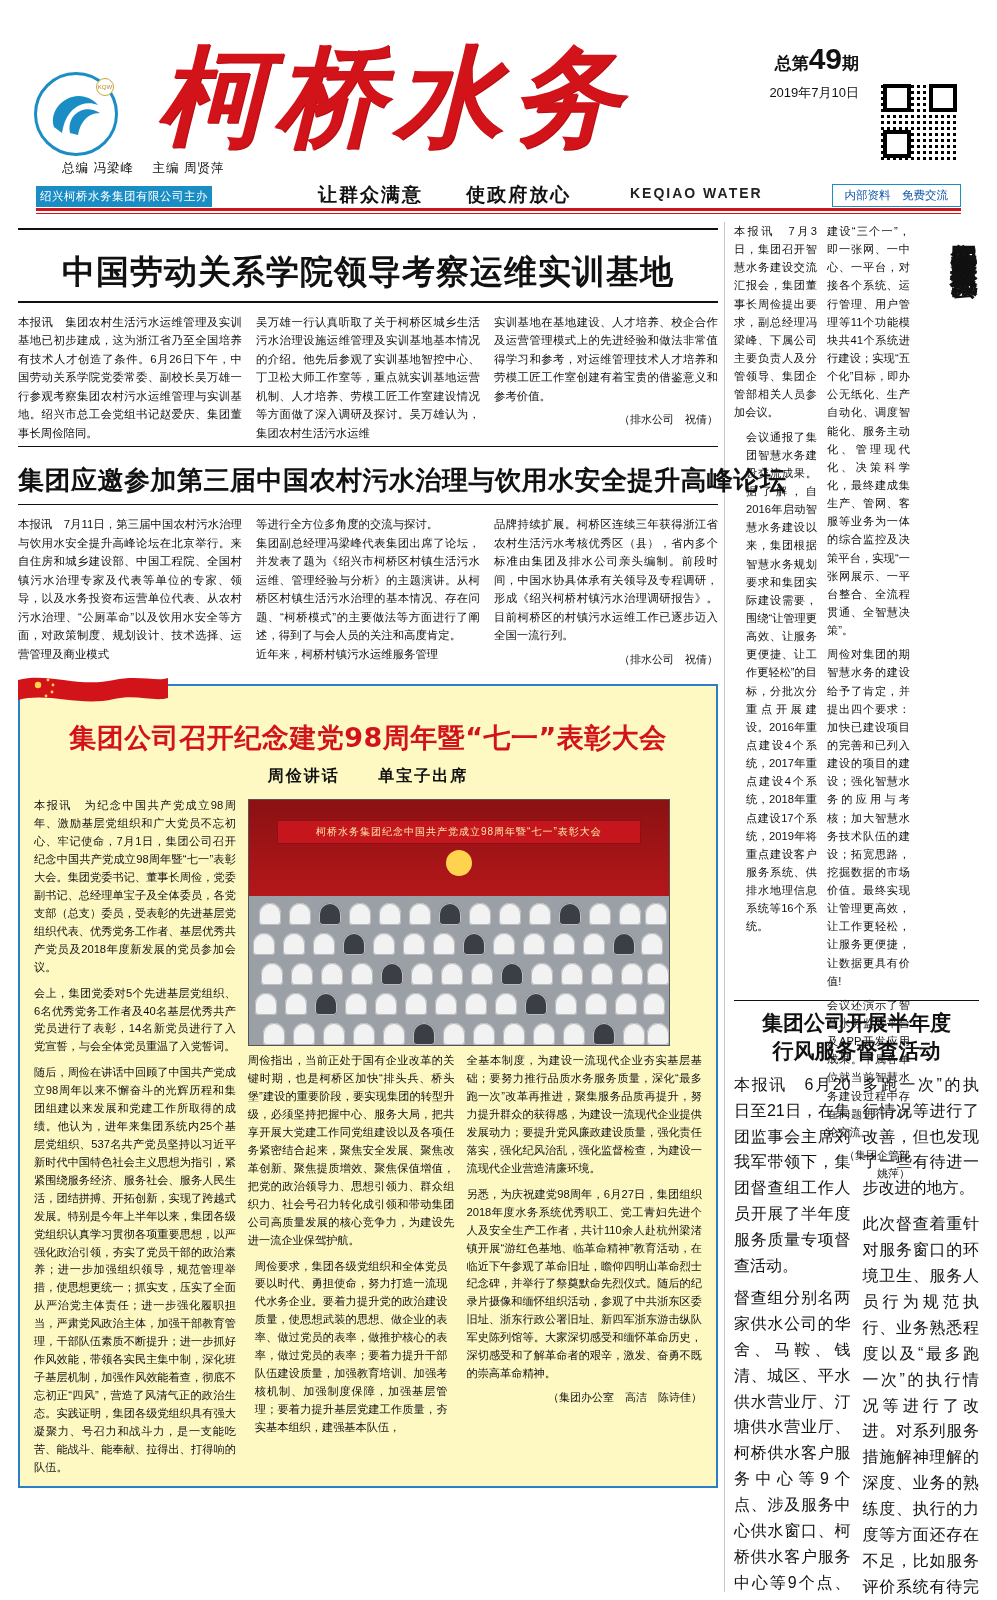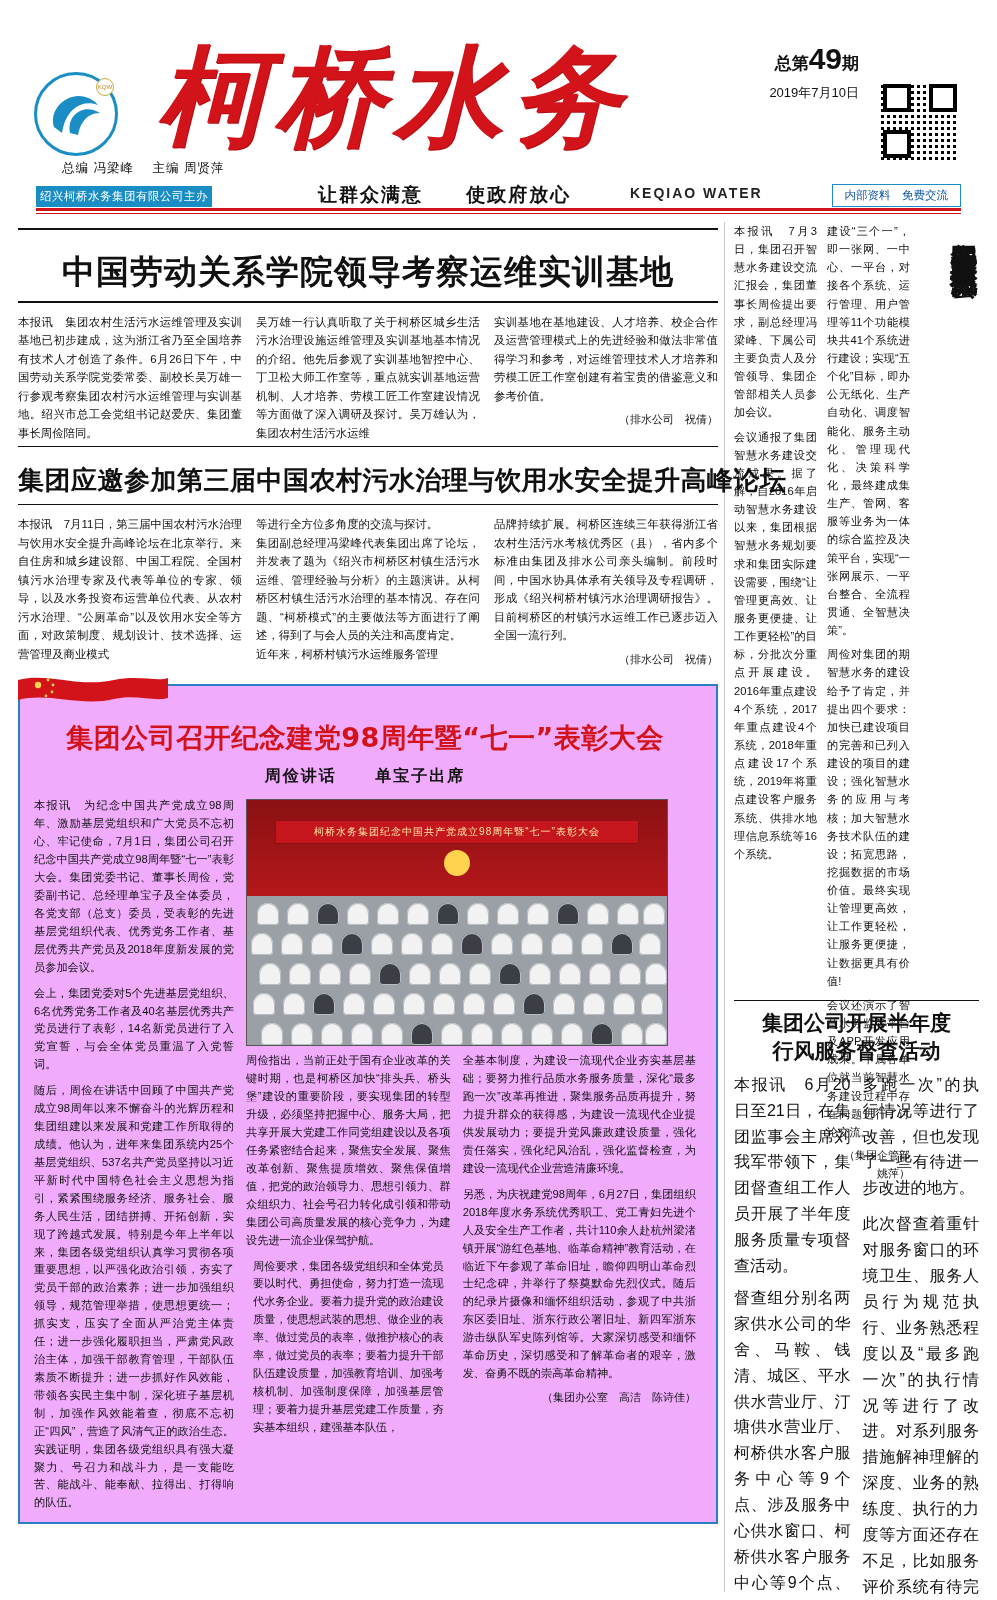--- a/index.html
+++ b/index.html
@@ -95,21 +95,21 @@
     font-family:"DejaVu Sans", sans-serif;font-weight:bold;font-size:26px;color:#111;letter-spacing:0.5px;
     text-align:center;margin:16px 0 6px 0;white-space:nowrap;
   }
 
   .cols3{display:flex;gap:14px;font-size:11.4px;line-height:1.62;text-align:justify;color:#111;}
   .cols3 > div{flex:1;}
   .byline{text-align:right;font-size:11px;color:#111;margin-top:6px;}
 
   
   .feature{
-    position:relative;margin-top:16px;border:2px solid #2a7fc9;padding:12px 20px 10px 14px;background:#f0abfc;
+    position:relative;margin-top:16px;border:2px solid #2a7fc9;padding:12px 14px 10px 14px;background:#fef9c3;
   }
   .flag{
     position:absolute;left:-2px;top:-14px;width:150px;height:44px;overflow:hidden;
   }
   .flag svg{display:block;}
   .feature-title{
     text-align:center;font-family:"DejaVu Sans",sans-serif;font-weight:bold;font-size:27px;color:#d3131a;
     letter-spacing:0.5px;margin-top:22px;white-space:nowrap;
   }
   .feature-sub{
@@ -370,21 +370,21 @@
     </div>
 
     <div class="col-right">
 
       <div class="vert-head">集团召开智慧水务建设交流汇报会</div>
 
       <div class="rt-body">
         <div style="display:flex;gap:10px;">
           <div class="rt-col">
             <p style="margin:0 0 6px 0">本报讯　7月3日，集团召开智慧水务建设交流汇报会，集团董事长周俭提出要求，副总经理冯梁峰、下属公司主要负责人及分管领导、集团企管部相关人员参加会议。</p>
-            <p style="margin:0 0 6px 0">会议通报了集团智慧水务建设交流成果。据了解，自2016年启动智慧水务建设以来，集团根据智慧水务规划要求和集团实际建设需要，围绕“让管理更高效、让服务更便捷、让工作更轻松”的目标，分批次分重点开展建设。2016年重点建设4个系统，2017年重点建设4个系统，2018年重点建设17个系统，2019年将重点建设客户服务系统、供排水地理信息系统等16个系统。</p>
+            <p style="margin:0 0 6px 12px">会议通报了集团智慧水务建设交流成果。据了解，自2016年启动智慧水务建设以来，集团根据智慧水务规划要求和集团实际建设需要，围绕“让管理更高效、让服务更便捷、让工作更轻松”的目标，分批次分重点开展建设。2016年重点建设4个系统，2017年重点建设4个系统，2018年重点建设17个系统，2019年将重点建设客户服务系统、供排水地理信息系统等16个系统。</p>
           </div>
           <div class="rt-col">
             <p style="margin:0 0 6px 0">建设“三个一”，即一张网、一中心、一平台，对接各个系统、运行管理、用户管理等11个功能模块共41个系统进行建设；实现“五个化”目标，即办公无纸化、生产自动化、调度智能化、服务主动化、管理现代化、决策科学化，最终建成集生产、管网、客服等业务为一体的综合监控及决策平台，实现“一张网展示、一平台整合、全流程贯通、全智慧决策”。</p>
             <p style="margin:0 0 6px 0">周俭对集团的期智慧水务的建设给予了肯定，并提出四个要求：加快已建设项目的完善和已列入建设的项目的建设；强化智慧水务的应用与考核；加大智慧水务技术队伍的建设；拓宽思路，挖掘数据的市场价值。最终实现让管理更高效，让工作更轻松，让服务更便捷，让数据更具有价值!</p>
             <p style="margin:0">会议还演示了智慧水务监管平台及APP开发应用成果。下属各单位就当前智慧水务建设过程中存在问题进行了讨论交流。</p>
             <div class="byline">（集团企管部　姚萍）</div>
           </div>
         </div>
       </div>
 

